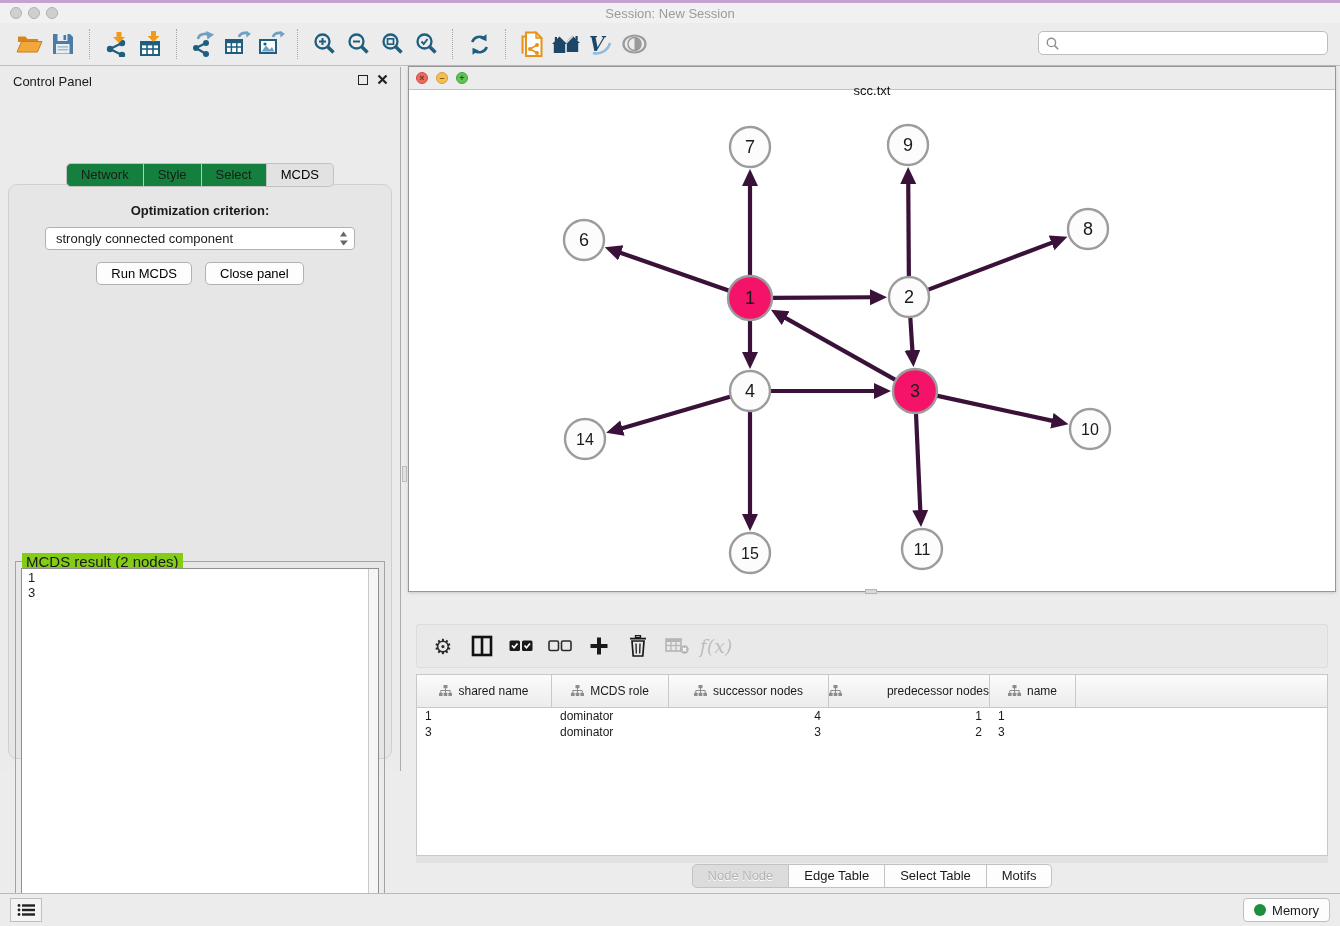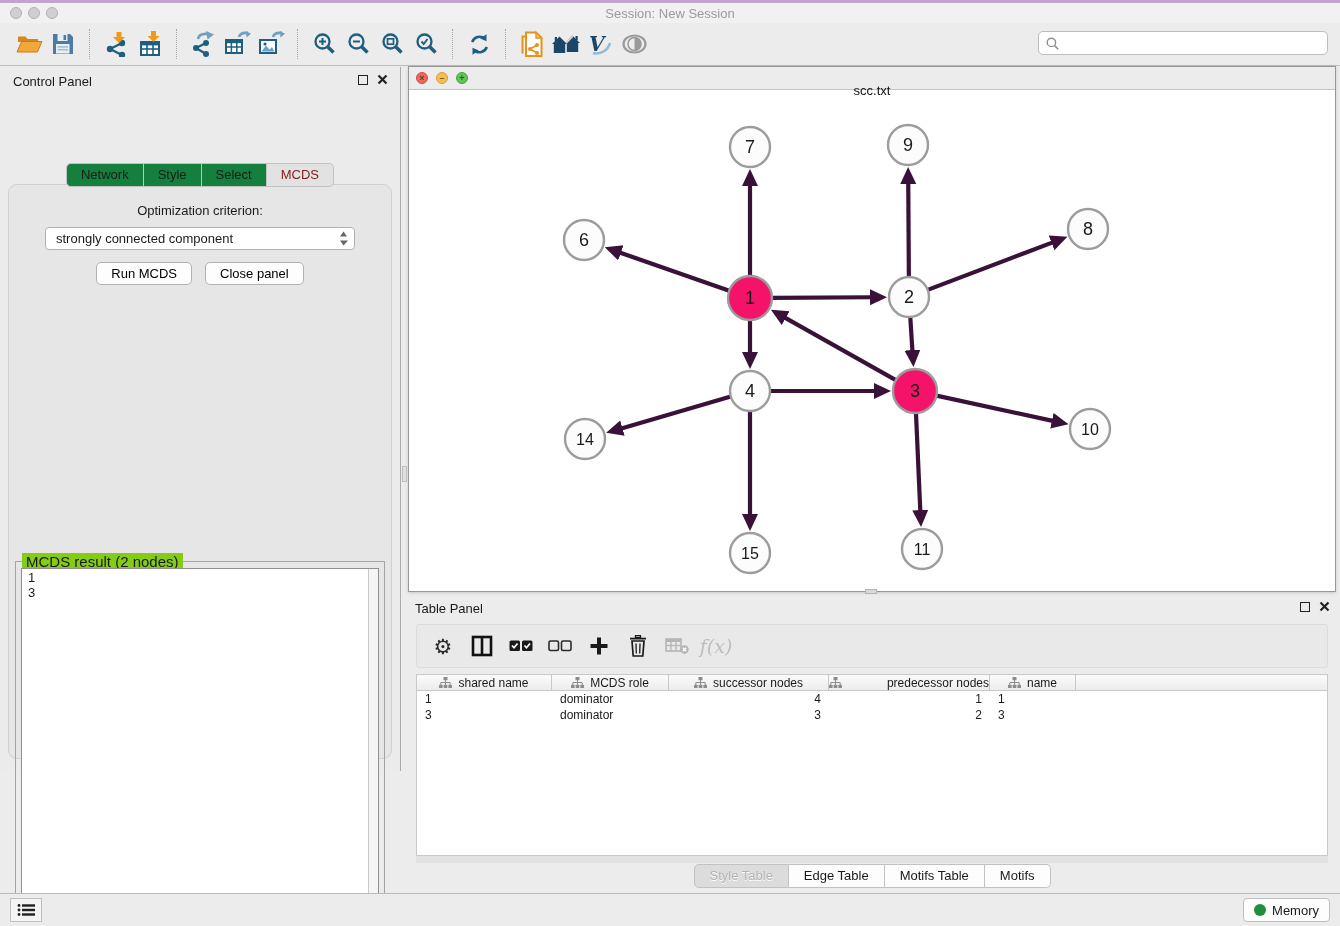--- a/index.html
+++ b/index.html
@@ -26,23 +26,23 @@
 
   
   .control-panel { position:absolute; left:0; top:67px; width:401px; height:704px; background:#EBEBEB; border-right:1px solid #ACACAC; }
   .panel-header { position:relative; height:28px; }
   .panel-header .ph-title { position:absolute; left:13px; top:7px; font-size:13px; color:#1a1a1a; }
   .ph-icons { position:absolute; right:12px; top:7px; display:flex; gap:9px; align-items:center; }
   .float-icon { width:10px; height:10px; border:1.7px solid #222; }
   .cp-tabs { position:absolute; top:96px; left:0; right:0; display:flex; justify-content:center; z-index:2; }
   .cp-tab { font-size:13px; padding:3px 14px 4px; background:#15803d; border:1px solid #C2C2C2; border-left:none; cursor:pointer; }
   .cp-tab:first-child { border-left:1px solid #C2C2C2; border-radius:5px 0 0 5px; }
-  .cp-tab.disabled { background:#E2E2E2; color:#7f1d1d; border-radius:0 5px 5px 0; cursor:default;text-align:right; }
+  .cp-tab.disabled { background:#E2E2E2; color:#000000; border-radius:0 5px 5px 0; cursor:default;text-align:right; }
   .cp-inner { position:absolute; left:8px; right:8px; top:117px; bottom:12px; background:#E6E6E6; border:1px solid #CFCFCF; border-radius:9px; }
-  .opt-label { text-align:center; margin-top:18px; font-size:13px; }
+  .opt-label { text-align:center; margin-top:18px; font-size:13px;font-weight:bold; }
   .dropdown { margin:9px auto 0; width:310px; height:23px; background:#fff; border:1px solid #B1B1B1; border-radius:4px; display:flex; align-items:center; padding:0 6px 0 10px; font-size:13px; cursor:pointer; }
   .dropdown .dd-text { flex:1; }
   .btn-row { display:flex; justify-content:center; gap:13px; margin-top:12px; }
   .btn { background:#FDFDFD; border:1px solid #B1B1B1; border-radius:5px; font-size:13px; padding:3px 14px; cursor:pointer; font-family:"Liberation Sans", sans-serif; }
 
   .result-group { position:absolute; left:6px; right:6px; top:376px; height:382px; border:1px solid #A3A3A3; }
   .result-label { position:absolute; top:-9px; left:6px; background:#84cc16; padding:0 4px; font-size:15px; }
   .result-text { position:absolute; left:5px; right:5px; top:6px; bottom:8px; background:#fff; border:1px solid #8F8F8F; font-size:13px; padding:1px 6px; white-space:pre; overflow:hidden; }
   .result-scroll { position:absolute; right:0; top:0; bottom:0; width:10px; background:#F5F5F5; border-left:1px solid #C9C9C9; }
 
@@ -60,21 +60,21 @@
   .table-panel { position:absolute; left:408px; top:596px; width:928px; height:294px; }
   .tp-header { position:relative; height:26px; }
   .tp-header .ph-title { position:absolute; left:7px; top:5px; font-size:13px; }
   .tp-toolbar { position:absolute; left:8px; right:8px; top:28px; height:44px; background:#E9E9E9; border:1px solid #DCDCDC; border-radius:3px; display:flex; align-items:center; padding:0 10px; gap:7px; }
   .tt-icon { width:32px; height:34px; display:flex; align-items:center; justify-content:center; cursor:pointer; }
   .tt-icon.disabled { cursor:default; }
   .gear-glyph { font-size:21px; color:#2B2B2B; line-height:21px; }
   .fx-glyph { font-family:"DejaVu Serif", serif; font-style:italic; font-size:19px; color:#BDBDBD; }
 
   .data-table { position:absolute; left:8px; right:8px; top:78px; height:182px; background:#fff; border:1px solid #C9C9C9; overflow:hidden; }
-  .dt-headrow { display:flex; height:16px; background:linear-gradient(#FBFBFB,#ECECEC); border-bottom:1px solid #C9C9C9; }
+  .dt-headrow { display:flex; height:33px; background:linear-gradient(#FBFBFB,#ECECEC); border-bottom:1px solid #C9C9C9; }
   .dt-hcell { display:flex; align-items:center; justify-content:center; gap:6px; font-size:12px; border-right:1px solid #C9C9C9; height:100%; }
   .dt-hcell .hicon { display:flex; }
   .dt-row { display:flex; height:16px; }
   .dt-cell { font-size:12px; padding:1px 8px; white-space:nowrap; overflow:hidden; }
   .dt-cell.right { text-align:right; }
   .dt-scrollstrip { position:absolute; left:8px; right:8px; top:260px; height:7px; background:#E2E2E2; }
 
   .tp-tabs { position:absolute; left:0; right:0; top:268px; display:flex; justify-content:center; }
   .tp-tab { font-size:13px; padding:3px 15px 4px; background:#FDFDFD; border:1px solid #C2C2C2; border-left:none; cursor:pointer; }
   .tp-tab:first-child { border-left:1px solid #C2C2C2; border-radius:5px 0 0 5px; }
@@ -381,29 +381,20 @@
           <circle cx="513" cy="459" r="20" fill="#FCFCFC" stroke="#9C9C9C" stroke-width="2.4"></circle>
           <text x="513" y="459" text-anchor="middle" dominant-baseline="central" font-size="16" fill="#1A1A1A" font-family="Liberation Sans, sans-serif">11</text>
         </g>
       </svg></div>
   <div class="resize-nub"></div>
 </div>
 
 <div class="splitter-handle"></div>
 
 <div class="table-panel">
-  <div class="tp-header">
-    <span class="ph-title">Table Panel</span>
-    <span class="ph-icons" style="right:6px; top:5px;">
-      <span class="float-icon"></span>
-      <svg width="11" height="11" viewBox="0 0 11 11">
-          <path d="M1.5 1.5L9.5 9.5M9.5 1.5L1.5 9.5" stroke="#222" stroke-width="2.2"></path>
-        </svg>
-    </span>
-  </div>
   <div class="tp-toolbar" id="tp-toolbar">
       <span class="tt-icon">
         <span class="gear-glyph">⚙</span>
       </span>
       <span class="tt-icon">
         <svg width="22" height="22" viewBox="0 0 22 22">
           <rect x="2" y="2" width="18" height="18" fill="none" stroke="#111" stroke-width="2.6"></rect>
           <line x1="11" y1="2" x2="11" y2="20" stroke="#111" stroke-width="2.6"></line>
         </svg>
       </span>
@@ -547,23 +538,23 @@
           <span class="dt-cell" style="width: 135px;">3</span>
           <span class="dt-cell" style="width: 117px;">dominator</span>
           <span class="dt-cell right" style="width: 160px;">3</span>
           <span class="dt-cell right" style="width: 161px;">2</span>
           <span class="dt-cell" style="width: 86px;">3</span>
         </div>
       </div>
   </div>
   <div class="dt-scrollstrip"></div>
   <div class="tp-tabs" id="tp-tabs">
-      <span class="tp-tab selected">Style Table</span>
+      <span class="tp-tab selected">Node Node</span>
       <span class="tp-tab">Edge Table</span>
-      <span class="tp-tab">Motifs Table</span>
+      <span class="tp-tab">Select Table</span>
       <span class="tp-tab">Motifs</span>
     </div>
 </div>
 
 <div class="statusbar">
   <div class="sb-listbtn">
     <svg width="18" height="14" viewBox="0 0 18 14">
         <g fill="#222">
           <circle cx="2" cy="2.5" r="1.4"></circle>
           <circle cx="2" cy="7" r="1.4"></circle>

